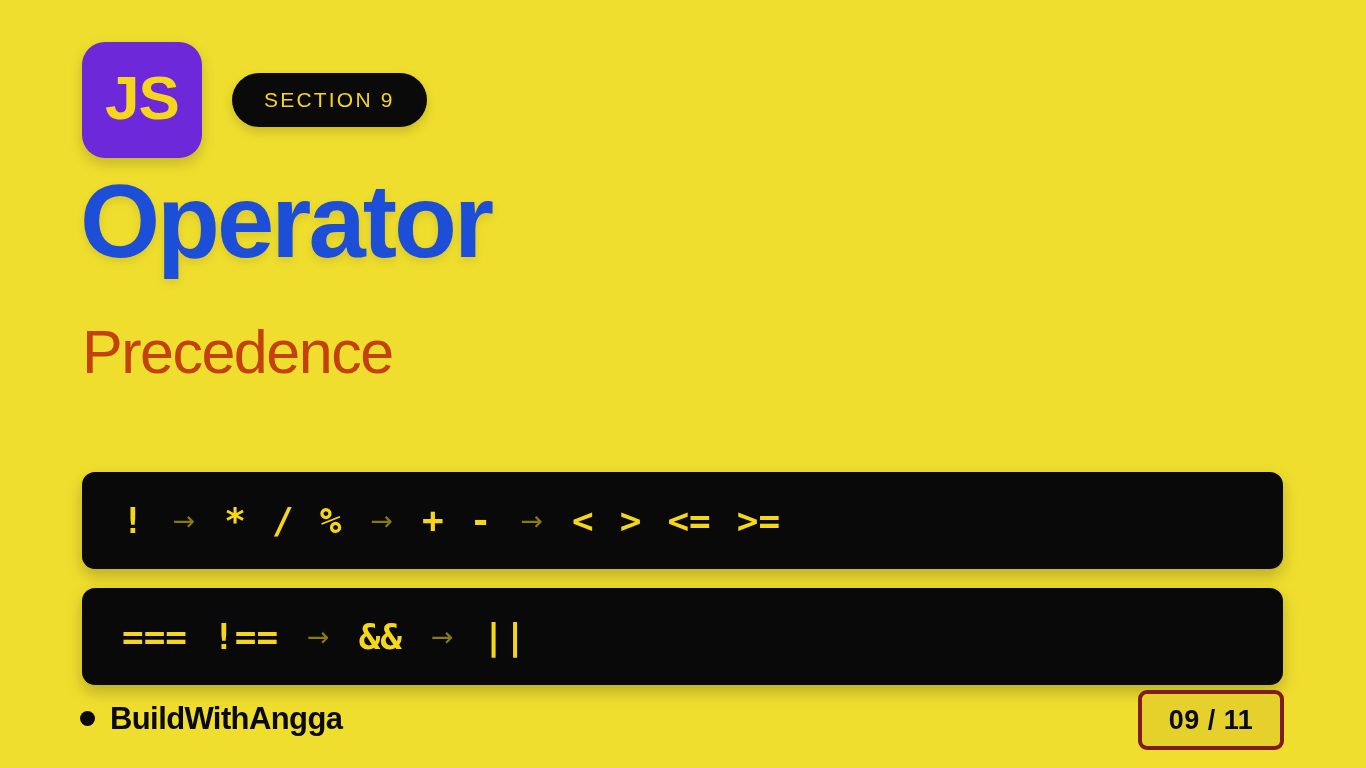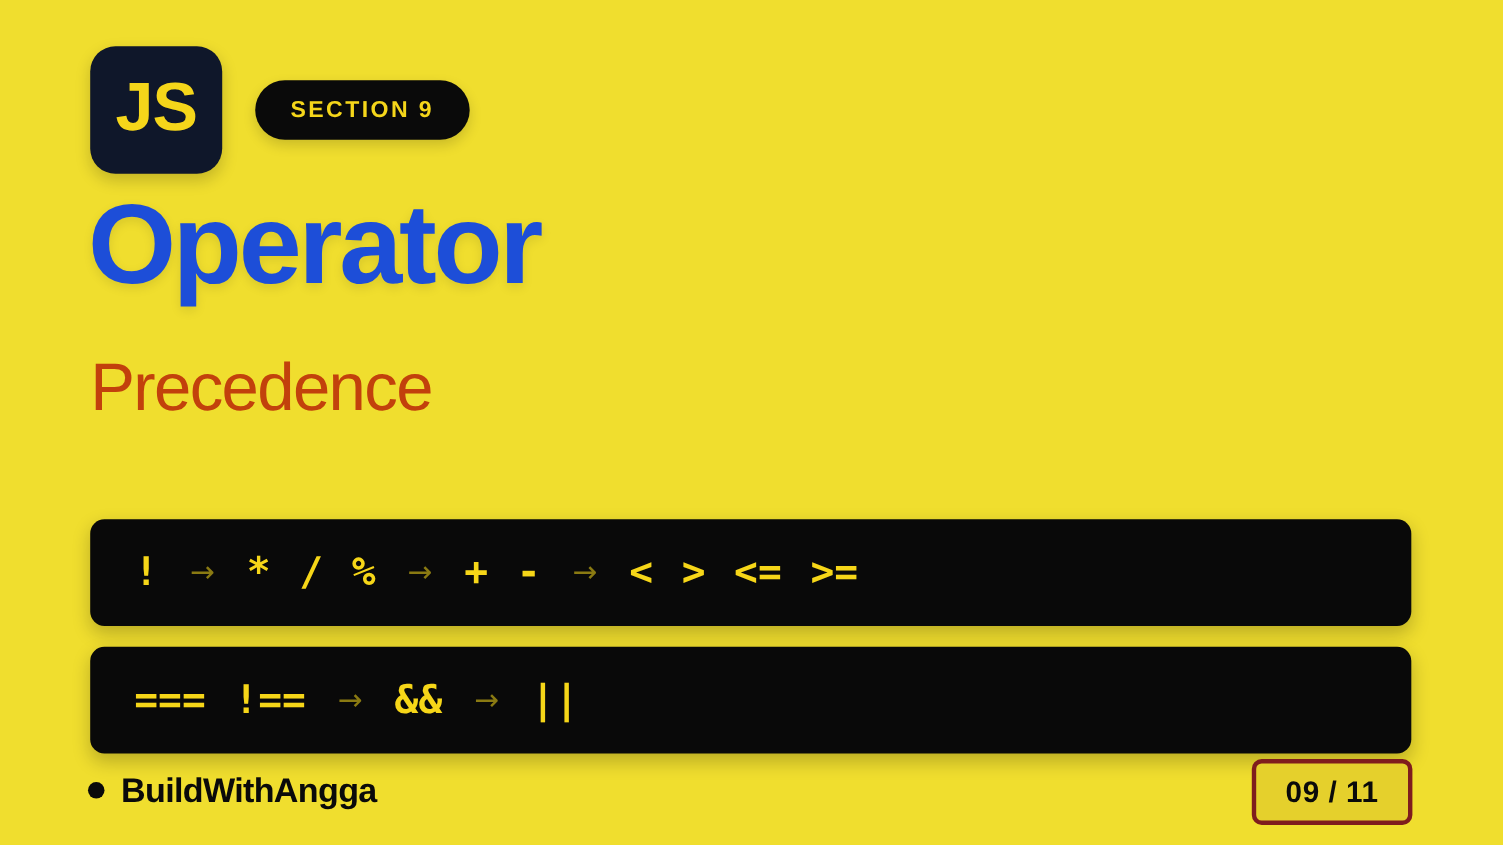--- a/index.html
+++ b/index.html
@@ -19,21 +19,21 @@
   
   .header {
     position:absolute;
     left:82px; top:42px;
     display:flex;
     align-items:center;
     gap:30px;
   }
   .js-logo {
     width:120px; height:116px;
-    background:#0f172a;
+    background:#6d28d9;
     border-radius:23px;
     display:flex;
     align-items:center;
     justify-content:center;
     box-shadow:0 6px 14px rgba(0,0,0,.18);
   }
   .js-logo-text {
     color:#f5d61a;
     font-size:62px;
     font-weight:700;
@@ -46,21 +46,21 @@
     background:#0a0a0a;
     border-radius:27px;
     display:flex;
     align-items:center;
     padding:0 32px;
     box-shadow:0 5px 12px rgba(0,0,0,.16);
   }
   .section-badge-text {
     color:#f5d61a;
     font-size:21px;
-    font-weight:700;
+    font-weight:400;
     letter-spacing:2.2px;
     text-transform:uppercase;
     white-space:nowrap;
   }
 
   
   .title {
     position:absolute;
     left:80px; top:168px;
     font-size:103px;

